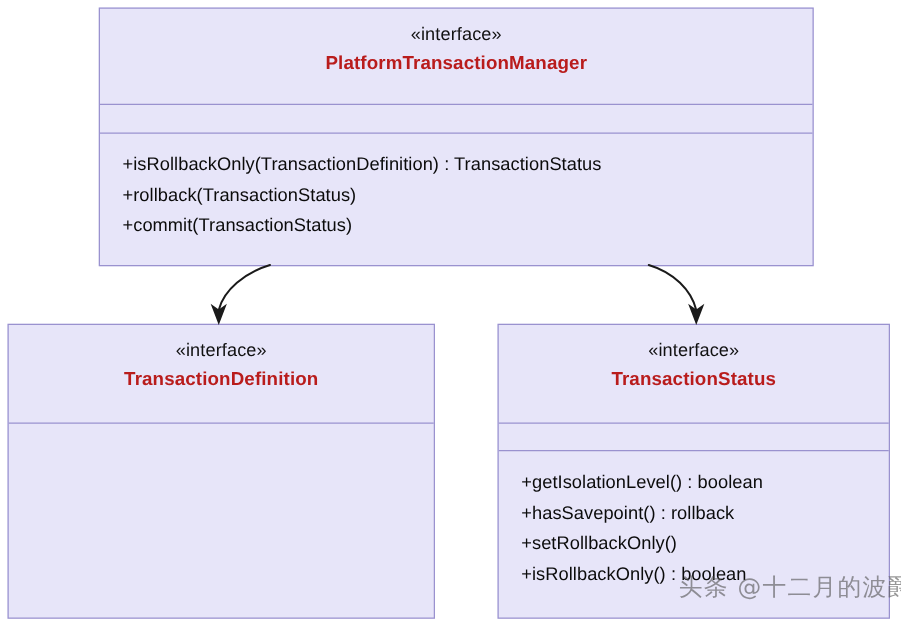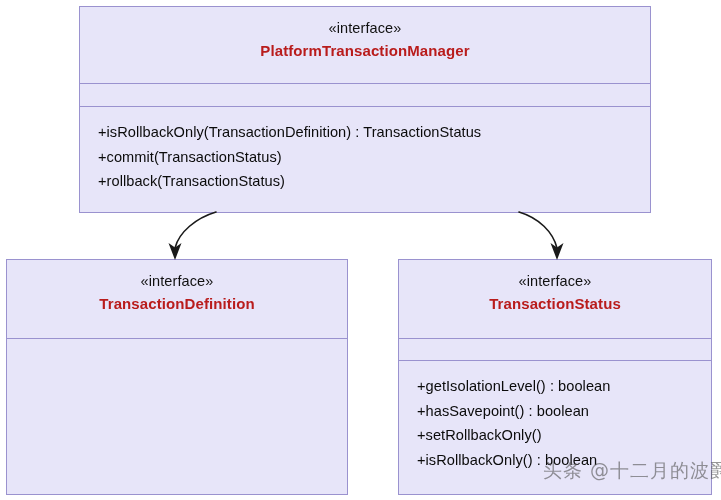--- a/index.html
+++ b/index.html
@@ -121,42 +121,42 @@
 <div id="diagram">
 
   <div class="uml-class" id="class-platform-transaction-manager">
     <div class="compartment-header">
       <div class="stereotype">«interface»</div>
       <div class="class-name">PlatformTransactionManager</div>
     </div>
     <div class="compartment-attrs"></div>
     <div class="compartment-ops">
       <div class="op-line">+isRollbackOnly(TransactionDefinition) : TransactionStatus</div>
+      <div class="op-line">+rollback(TransactionStatus)</div>
       <div class="op-line">+commit(TransactionStatus)</div>
-      <div class="op-line">+rollback(TransactionStatus)</div>
     </div>
   </div>
 
   <div class="uml-class" id="class-transaction-definition">
     <div class="compartment-header">
       <div class="stereotype">«interface»</div>
       <div class="class-name">TransactionDefinition</div>
     </div>
     <div class="compartment-attrs"></div>
   </div>
 
   <div class="uml-class" id="class-transaction-status">
     <div class="compartment-header">
       <div class="stereotype">«interface»</div>
       <div class="class-name">TransactionStatus</div>
     </div>
     <div class="compartment-attrs"></div>
     <div class="compartment-ops">
       <div class="op-line">+getIsolationLevel() : boolean</div>
-      <div class="op-line">+hasSavepoint() : boolean</div>
+      <div class="op-line">+hasSavepoint() : rollback</div>
       <div class="op-line">+setRollbackOnly()</div>
       <div class="op-line">+isRollbackOnly() : boolean</div>
     </div>
   </div>
 
   <svg id="connectors" viewBox="0 0 721 500">
     <g>
       <path d="M 216 212 C 196 218, 179 232, 175 248" fill="none" stroke="#1a1a1a" stroke-width="1.6" stroke-linecap="round"></path>
       <polygon points="175,260 168.5,243 175,247.5 181.5,243" fill="#1a1a1a"></polygon>
     </g>

